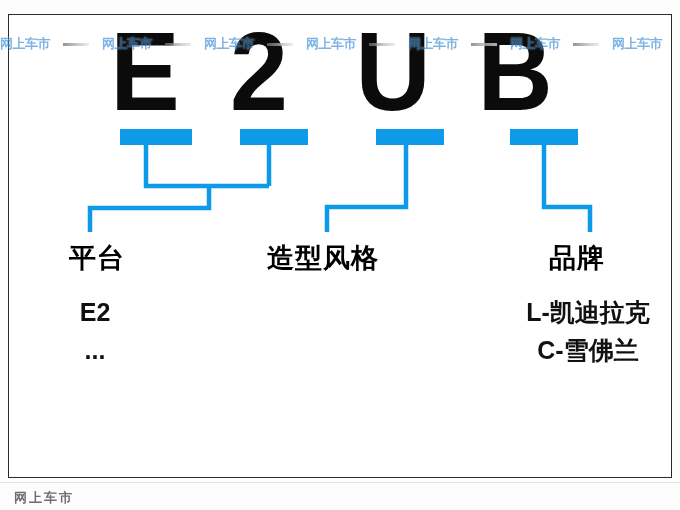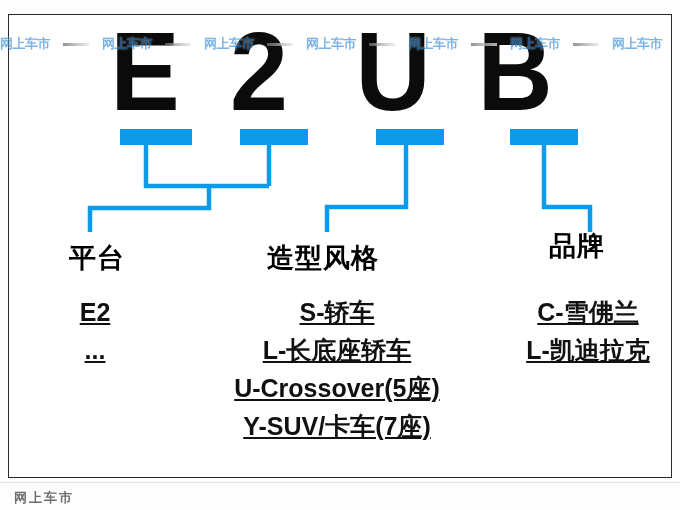--- a/index.html
+++ b/index.html
@@ -121,35 +121,34 @@
     position: absolute;
     font-size: 27px;
     font-weight: 700;
     color: #000000;
     white-space: nowrap;
     z-index: 5;
     letter-spacing: 1px;
   }
   #heading-platform { left: 49px;  top: 240px; margin-left: 20px; }
   #heading-styling  { left: 239px; top: 240px; margin-left: 28px; }
-  #heading-brand    { left: 549px; top: 228px; }
+  #heading-brand    { left: 549px; top: 240px; }
 
   
   .item-list {
     position: absolute;
     z-index: 5;
     text-align: center;
   }
   .item {
     font-size: 25px;
     font-weight: 700;
     color: #111111;
     line-height: 38px;
     white-space: nowrap;
-    text-decoration: underline;
   }
   #list-platform { left: 20px;  top: 293px; width: 150px; }
   #list-styling  { left: 172px; top: 293px; width: 330px; }
   #list-brand    { left: 496px; top: 293px; width: 184px; }
 
   
   #footer {
     position: absolute;
     left: 0;
     top: 482px;
@@ -203,30 +202,24 @@
 
   <div class="group-heading" id="heading-platform">平台</div>
   <div class="group-heading" id="heading-styling">造型风格</div>
   <div class="group-heading" id="heading-brand">品牌</div>
 
   <div class="item-list" id="list-platform">
     <div class="item">E2</div>
     <div class="item">...</div>
   </div>
 
-  <div class="item-list" id="list-styling">
-    <div class="item">S-轿车</div>
-    <div class="item">L-长底座轿车</div>
-    <div class="item">U-Crossover(5座)</div>
-    <div class="item">Y-SUV/卡车(7座)</div>
-  </div>
 
   <div class="item-list" id="list-brand">
+    <div class="item">L-凯迪拉克</div>
     <div class="item">C-雪佛兰</div>
-    <div class="item">L-凯迪拉克</div>
   </div>
 
   <div id="watermark-strip">
       <span class="wm-unit">
         <span class="wm-text" style="color: rgb(47, 134, 212);">网上车市</span>
         <span class="wm-dash"></span>
       </span>
       <span class="wm-unit">
         <span class="wm-text" style="color: rgb(47, 134, 212);">网上车市</span>
         <span class="wm-dash"></span>

